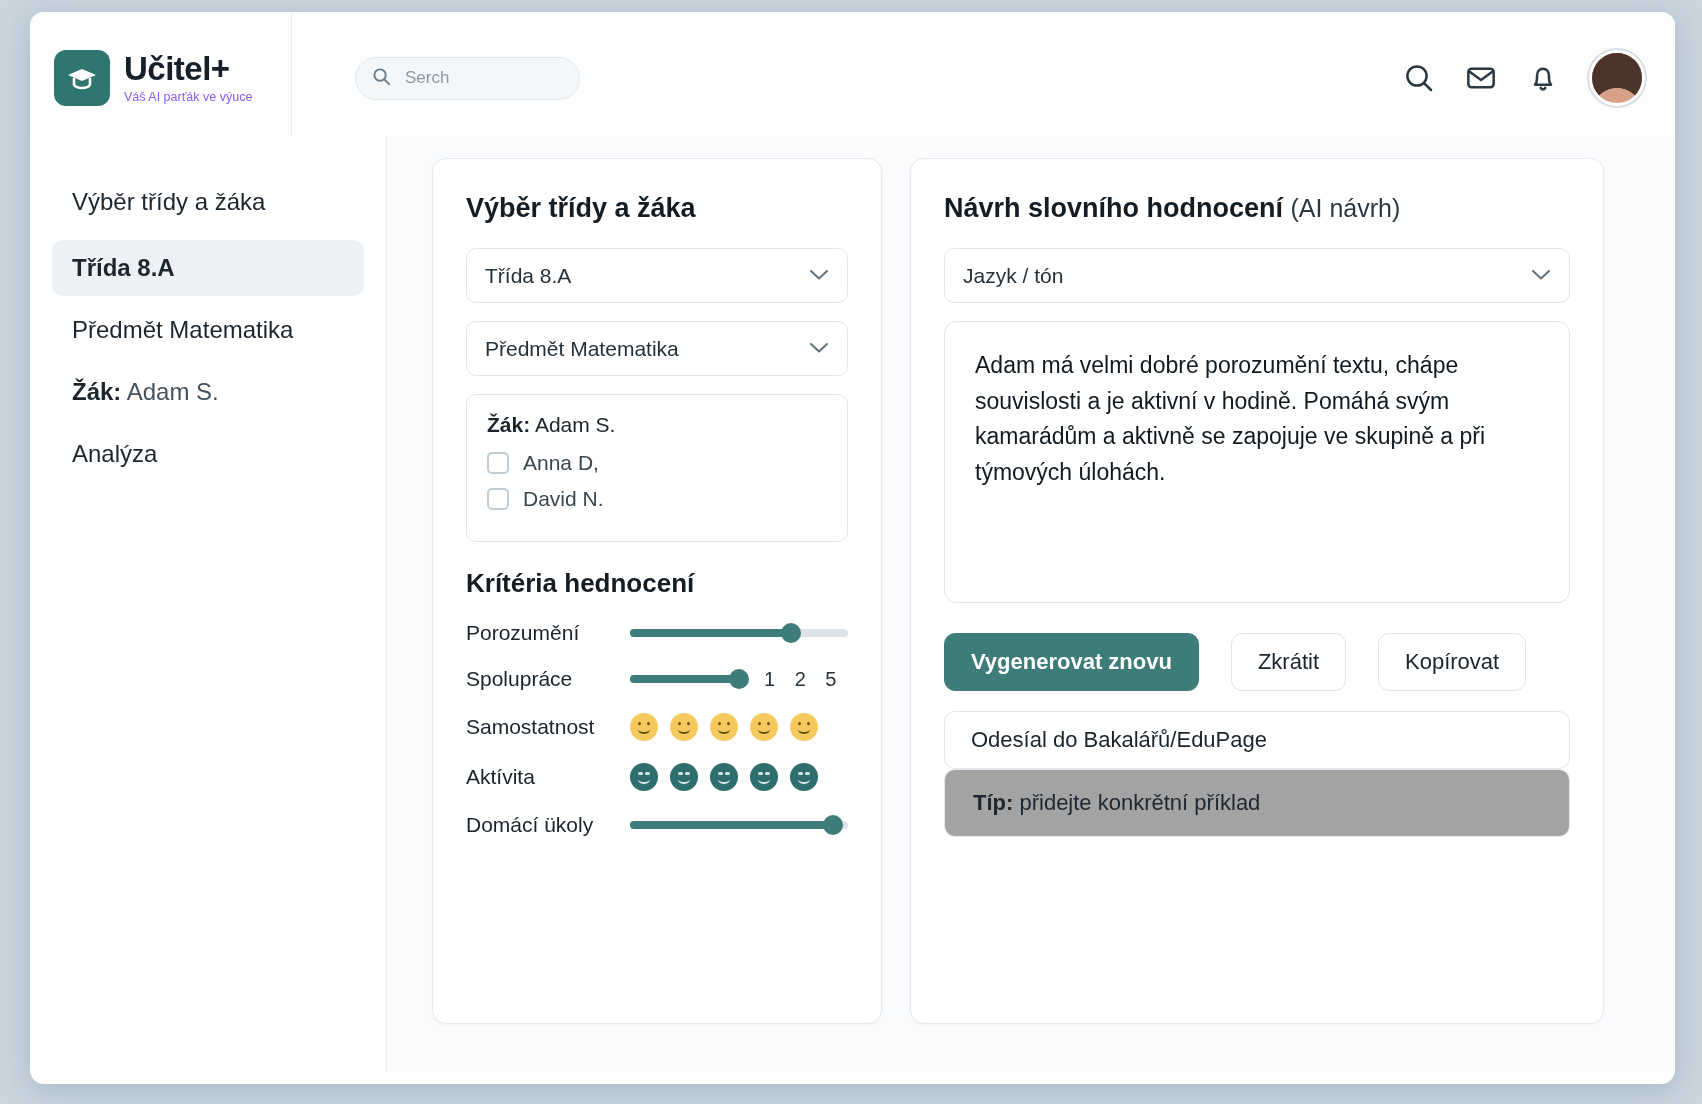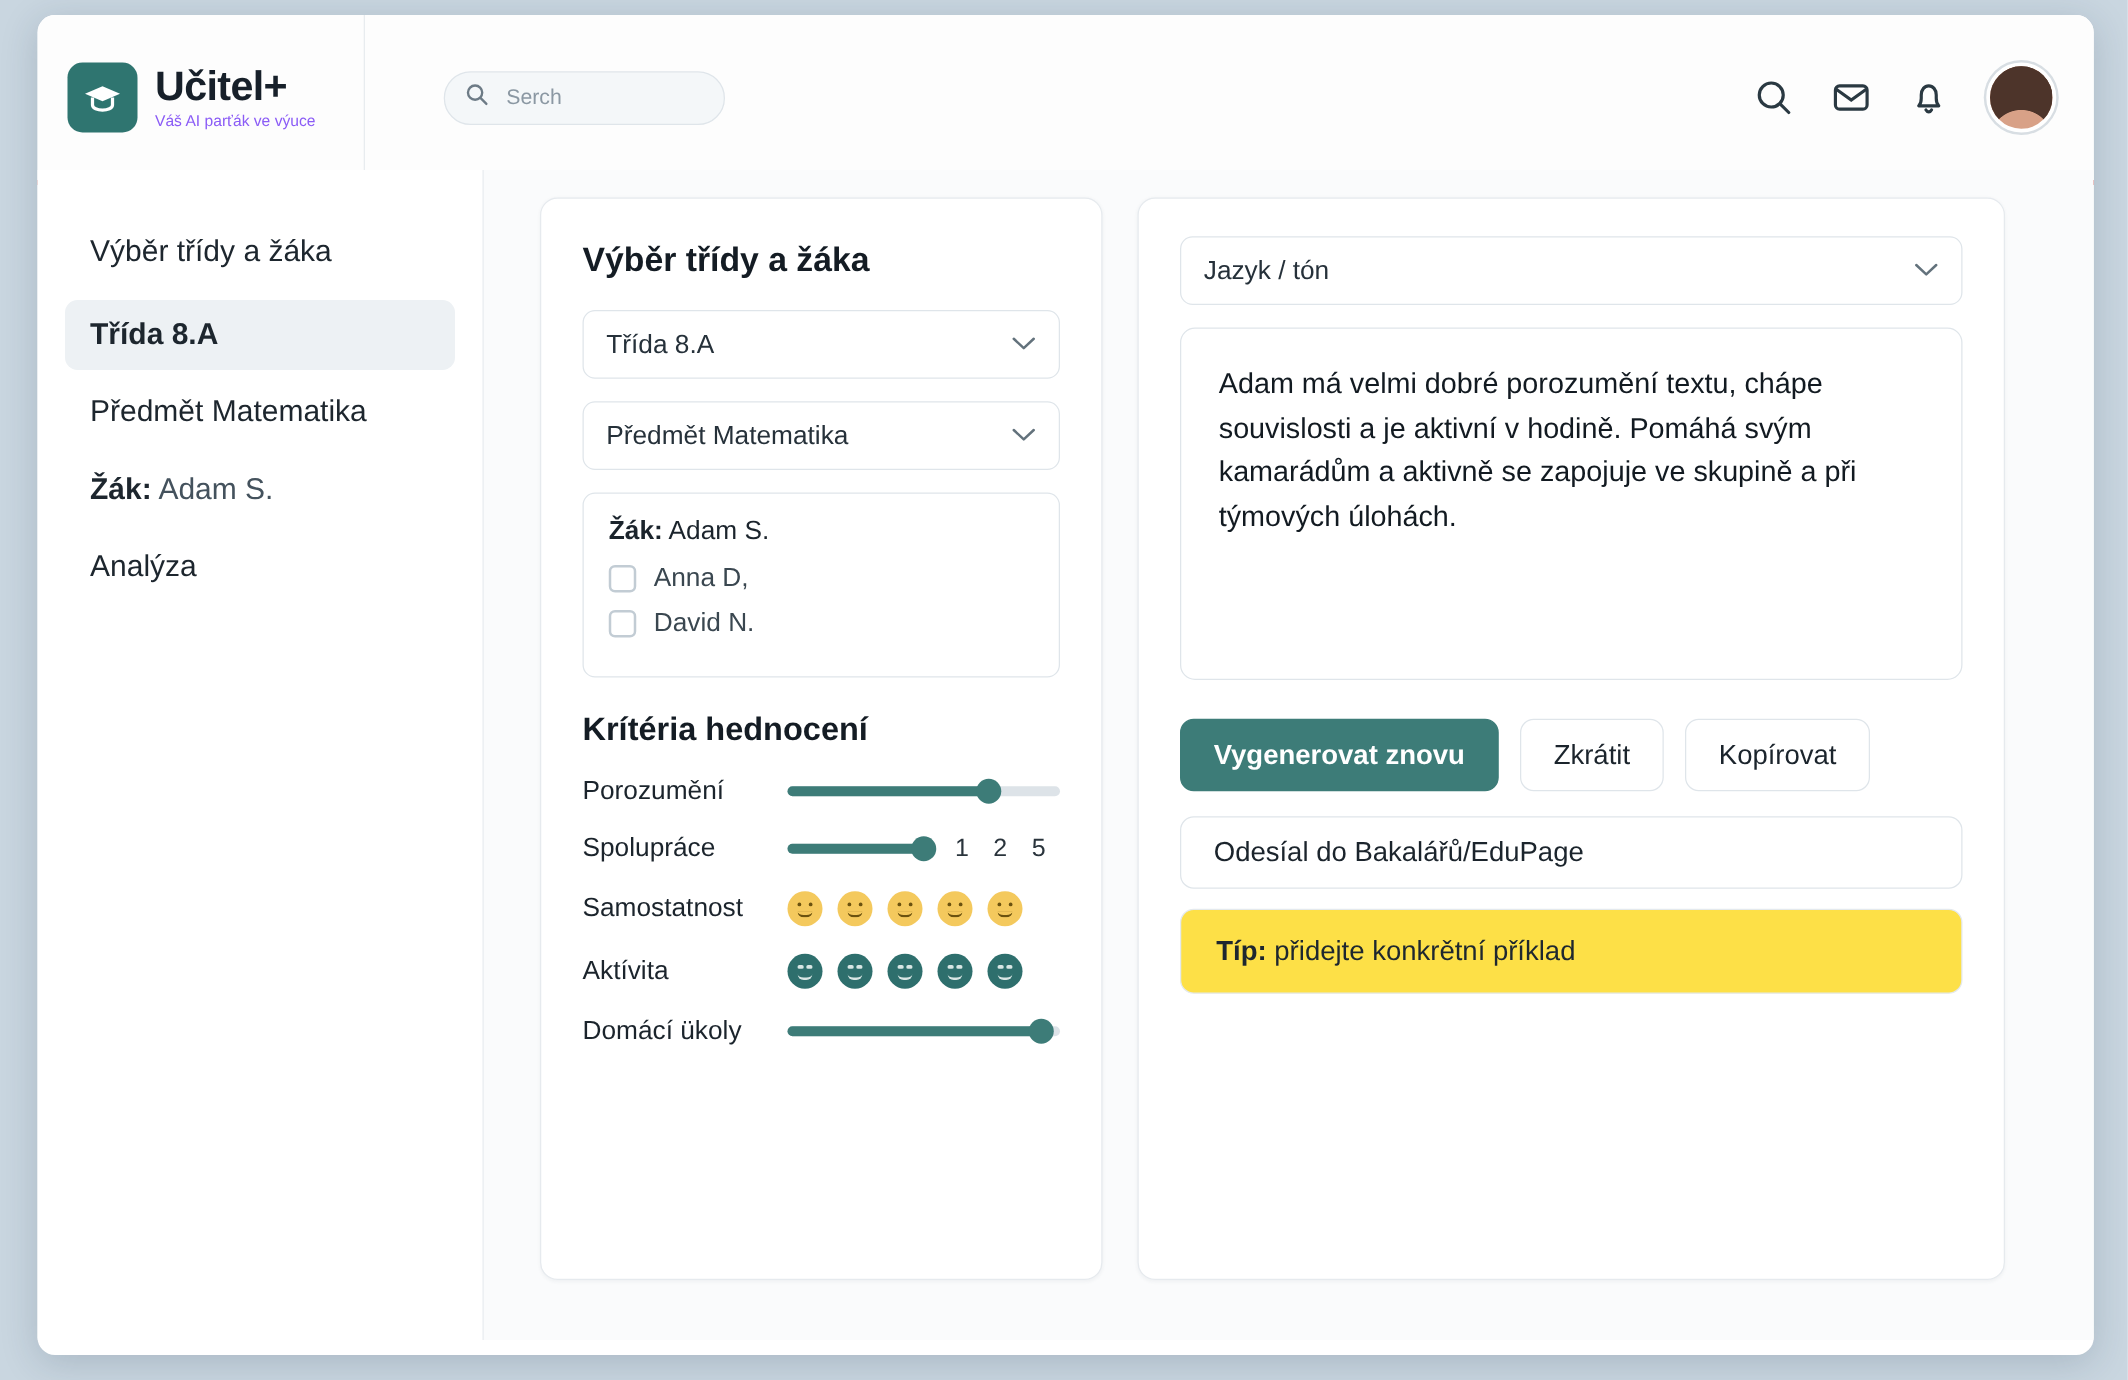--- a/index.html
+++ b/index.html
@@ -186,32 +186,32 @@
   .emoji.dark .mouth { border-bottom-color: #d8e6e4; }
   .ai-textarea {
     width: 100%; height: 282px;
     border: 1px solid #dfe5ea; border-radius: 12px;
     padding: 26px 30px;
     font-size: 23px; line-height: 1.55; color: #121a21;
     font-family: "Liberation Sans", sans-serif;
     resize: none; outline: none; overflow: hidden;
     margin-bottom: 26px;
   }
-  .btn-row { display: flex; gap: 17px; margin-bottom: 20px; text-align: center; }
+  .btn-row { display: flex; gap: 32px; margin-bottom: 20px; text-align: center; }
   .btn {
     height: 58px; border-radius: 11px;
     display: flex; align-items: center; justify-content: center;
     padding: 0 26px; font-size: 22px; cursor: pointer;
     border: 1px solid #dfe5ea; background: #fff; color: #1b242c;
   }
   .btn.primary { background: #3d7c78; color: #ffffff; border-color: #3d7c78; font-weight: 600; }
   .btn.wide { width: 100%; justify-content: flex-start; }
   .tip {
     width: 100%; border: 1px solid #e4e9ed; border-radius: 11px;
-    background: #fde047; padding: 20px 28px; margin-top: 16px;
+    background: #a3a3a3; padding: 20px 28px; 
     font-size: 22px; color: #1e272f;
   }
   .tip b { font-weight: 700; }
 </style>
 </head>
 <body>
 
 <div class="app-window">
 
   <div class="topbar">
@@ -400,20 +400,24 @@
         <div class="crit-row">
           <span class="crit-label">Domácí ükoly</span>
           <span class="slider">
             <span class="fill" style="width:93%"></span>
             <span class="knob" style="left:93%"></span>
           </span>
         </div>
       </div>
 
       <div class="card card-right">
+        <div class="card-title">
+          <span>Návrh slovního hodnocení</span>
+          <span class="light">(AI návrh)</span>
+        </div>
 
         <div class="select">
           <span>Jazyk / tón</span>
           <span class="chev">
             <svg width="20" height="12" viewBox="0 0 20 12" fill="none">
                 <path d="M2 2 L10 9.5 L18 2" stroke="#63727c" stroke-width="2" fill="none" stroke-linecap="round" stroke-linejoin="round"></path>
               </svg>
           </span>
         </div>
 

